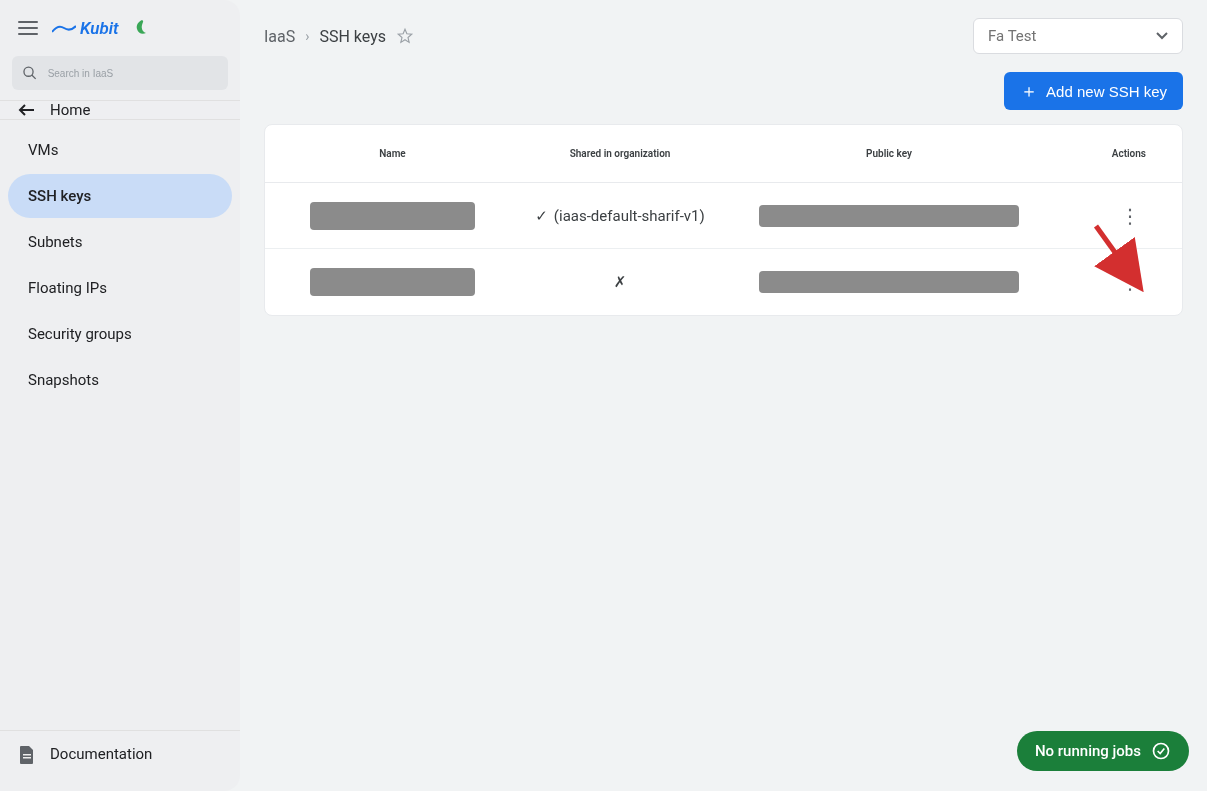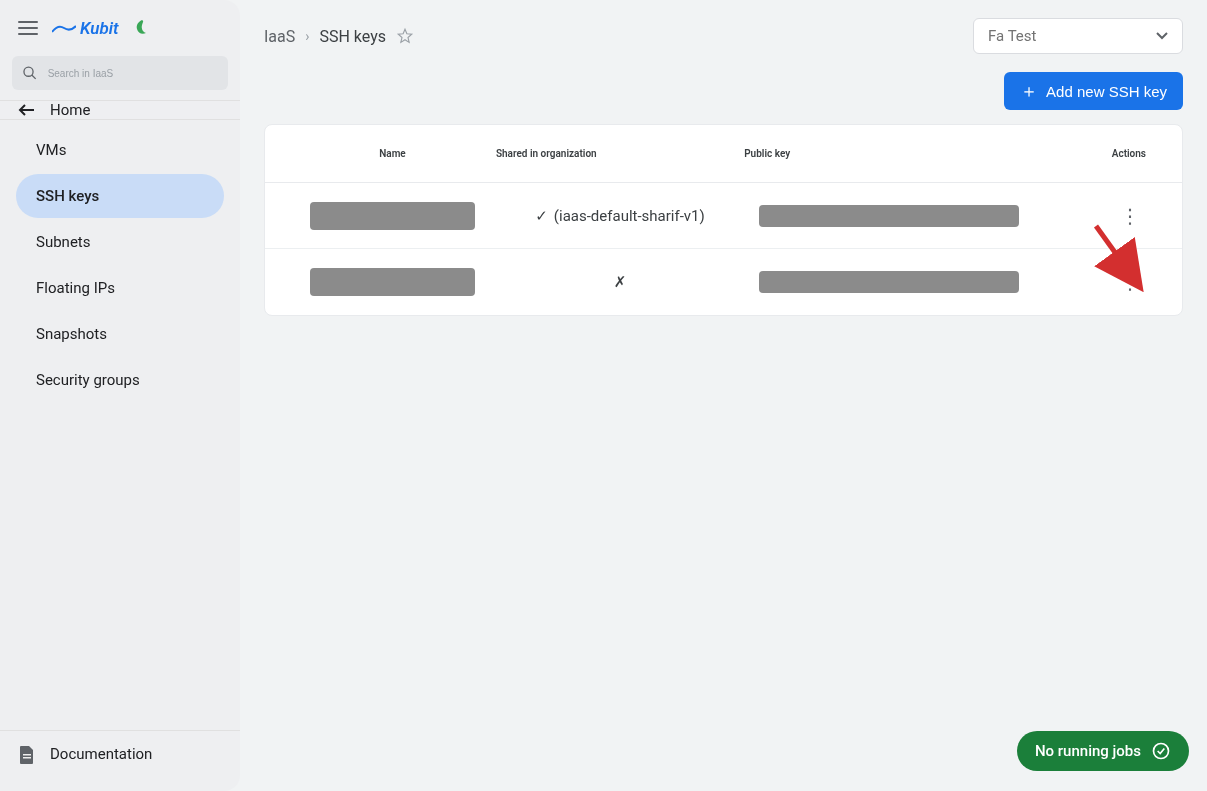--- a/index.html
+++ b/index.html
@@ -60,21 +60,21 @@
   }
   .search-box input::placeholder { color: #9aa0a6; }
   .home-row {
     display: flex; align-items: center; gap: 14px;
     padding: 0 18px;
     border-top: 1px solid #e0e0e0;
     border-bottom: 1px solid #e0e0e0;
     font-size: 15px;
     cursor: pointer;
   }
-  .nav-section { padding: 6px 16px; }
+  .nav-section { padding: 6px 8px; }
   .nav-item {
     padding: 13px 20px;
     font-size: 15px;
     color: #202124;
     border-radius: 22px;
     cursor: pointer;
     margin: 2px 0;
   }
   .nav-item.active {
     background: #c9dcf7;
@@ -142,21 +142,21 @@
     display: grid;
     grid-template-columns: 1fr 1.2fr 1.4fr 0.6fr;
     align-items: center;
     padding: 0 24px;
   }
   .thead {
     height: 58px;
     border-bottom: 1px solid #e8eaed;
     font-size: 10px; font-weight: 600; color: #3c4043;
   }
-  .thead .th { text-align: left; }
+  .thead .th { text-align: center; }
   .thead .th:first-child { text-align:center; }
   .thead .th:last-child { text-align: right; padding-right: 12px; }
   .trow {
     height: 66px;
     border-bottom: 1px solid #eceff1;
   }
   .trow:last-child { border-bottom: none; }
   .redacted {
     background: #8b8b8b;
     border-radius: 4px;
@@ -250,24 +250,24 @@
       <div class="nav-item active">
         <span>SSH keys</span>
       </div>
       <div class="nav-item">
         <span>Subnets</span>
       </div>
       <div class="nav-item">
         <span>Floating IPs</span>
       </div>
       <div class="nav-item">
+        <span>Security groups</span>
+      </div>
+      <div class="nav-item">
         <span>Snapshots</span>
-      </div>
-      <div class="nav-item">
-        <span>Security groups</span>
       </div>
     </nav>
 
     <div class="sidebar-footer">
       <svg width="18" height="20" viewBox="0 0 18 20">
         <path d="M3 1 h8 l4 4 v13 a1 1 0 0 1 -1 1 h-11 a1 1 0 0 1 -1 -1 v-16 a1 1 0 0 1 1 -1 z" fill="#5f6368"></path>
         <rect x="5" y="9" width="8" height="1.5" fill="#eee"></rect>
         <rect x="5" y="12" width="8" height="1.5" fill="#eee"></rect>
       </svg>
       <span>Documentation</span>

